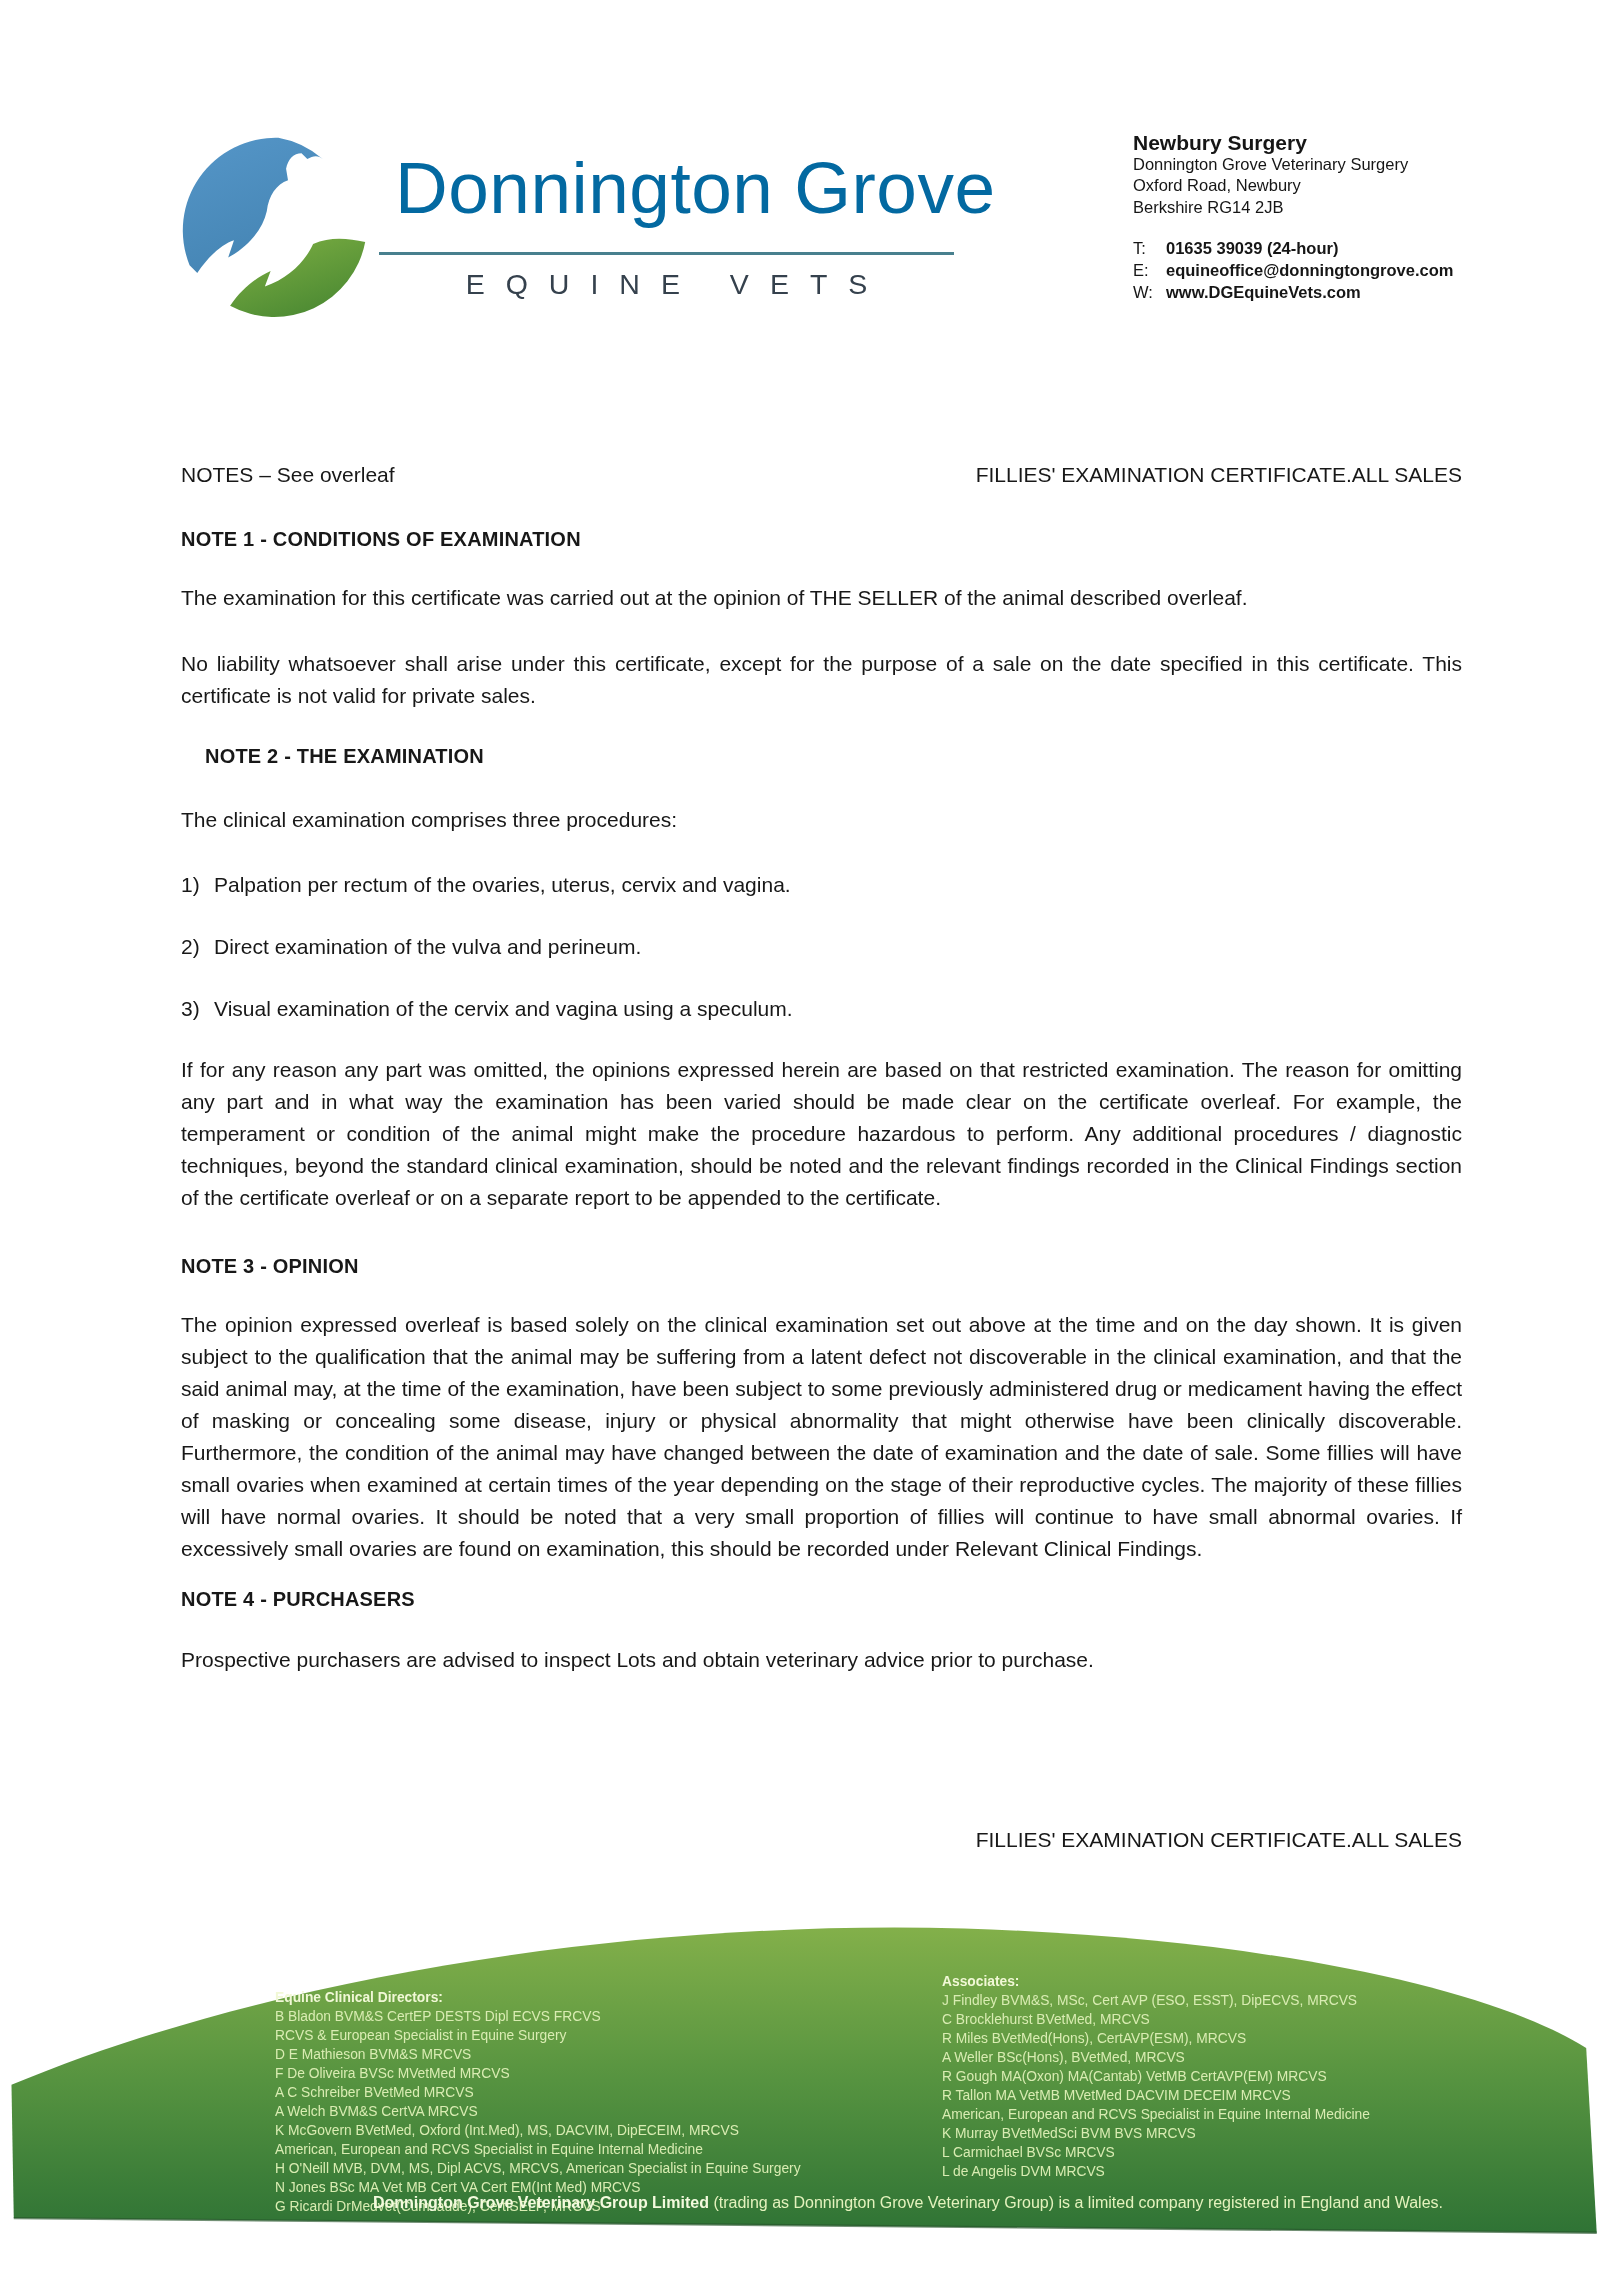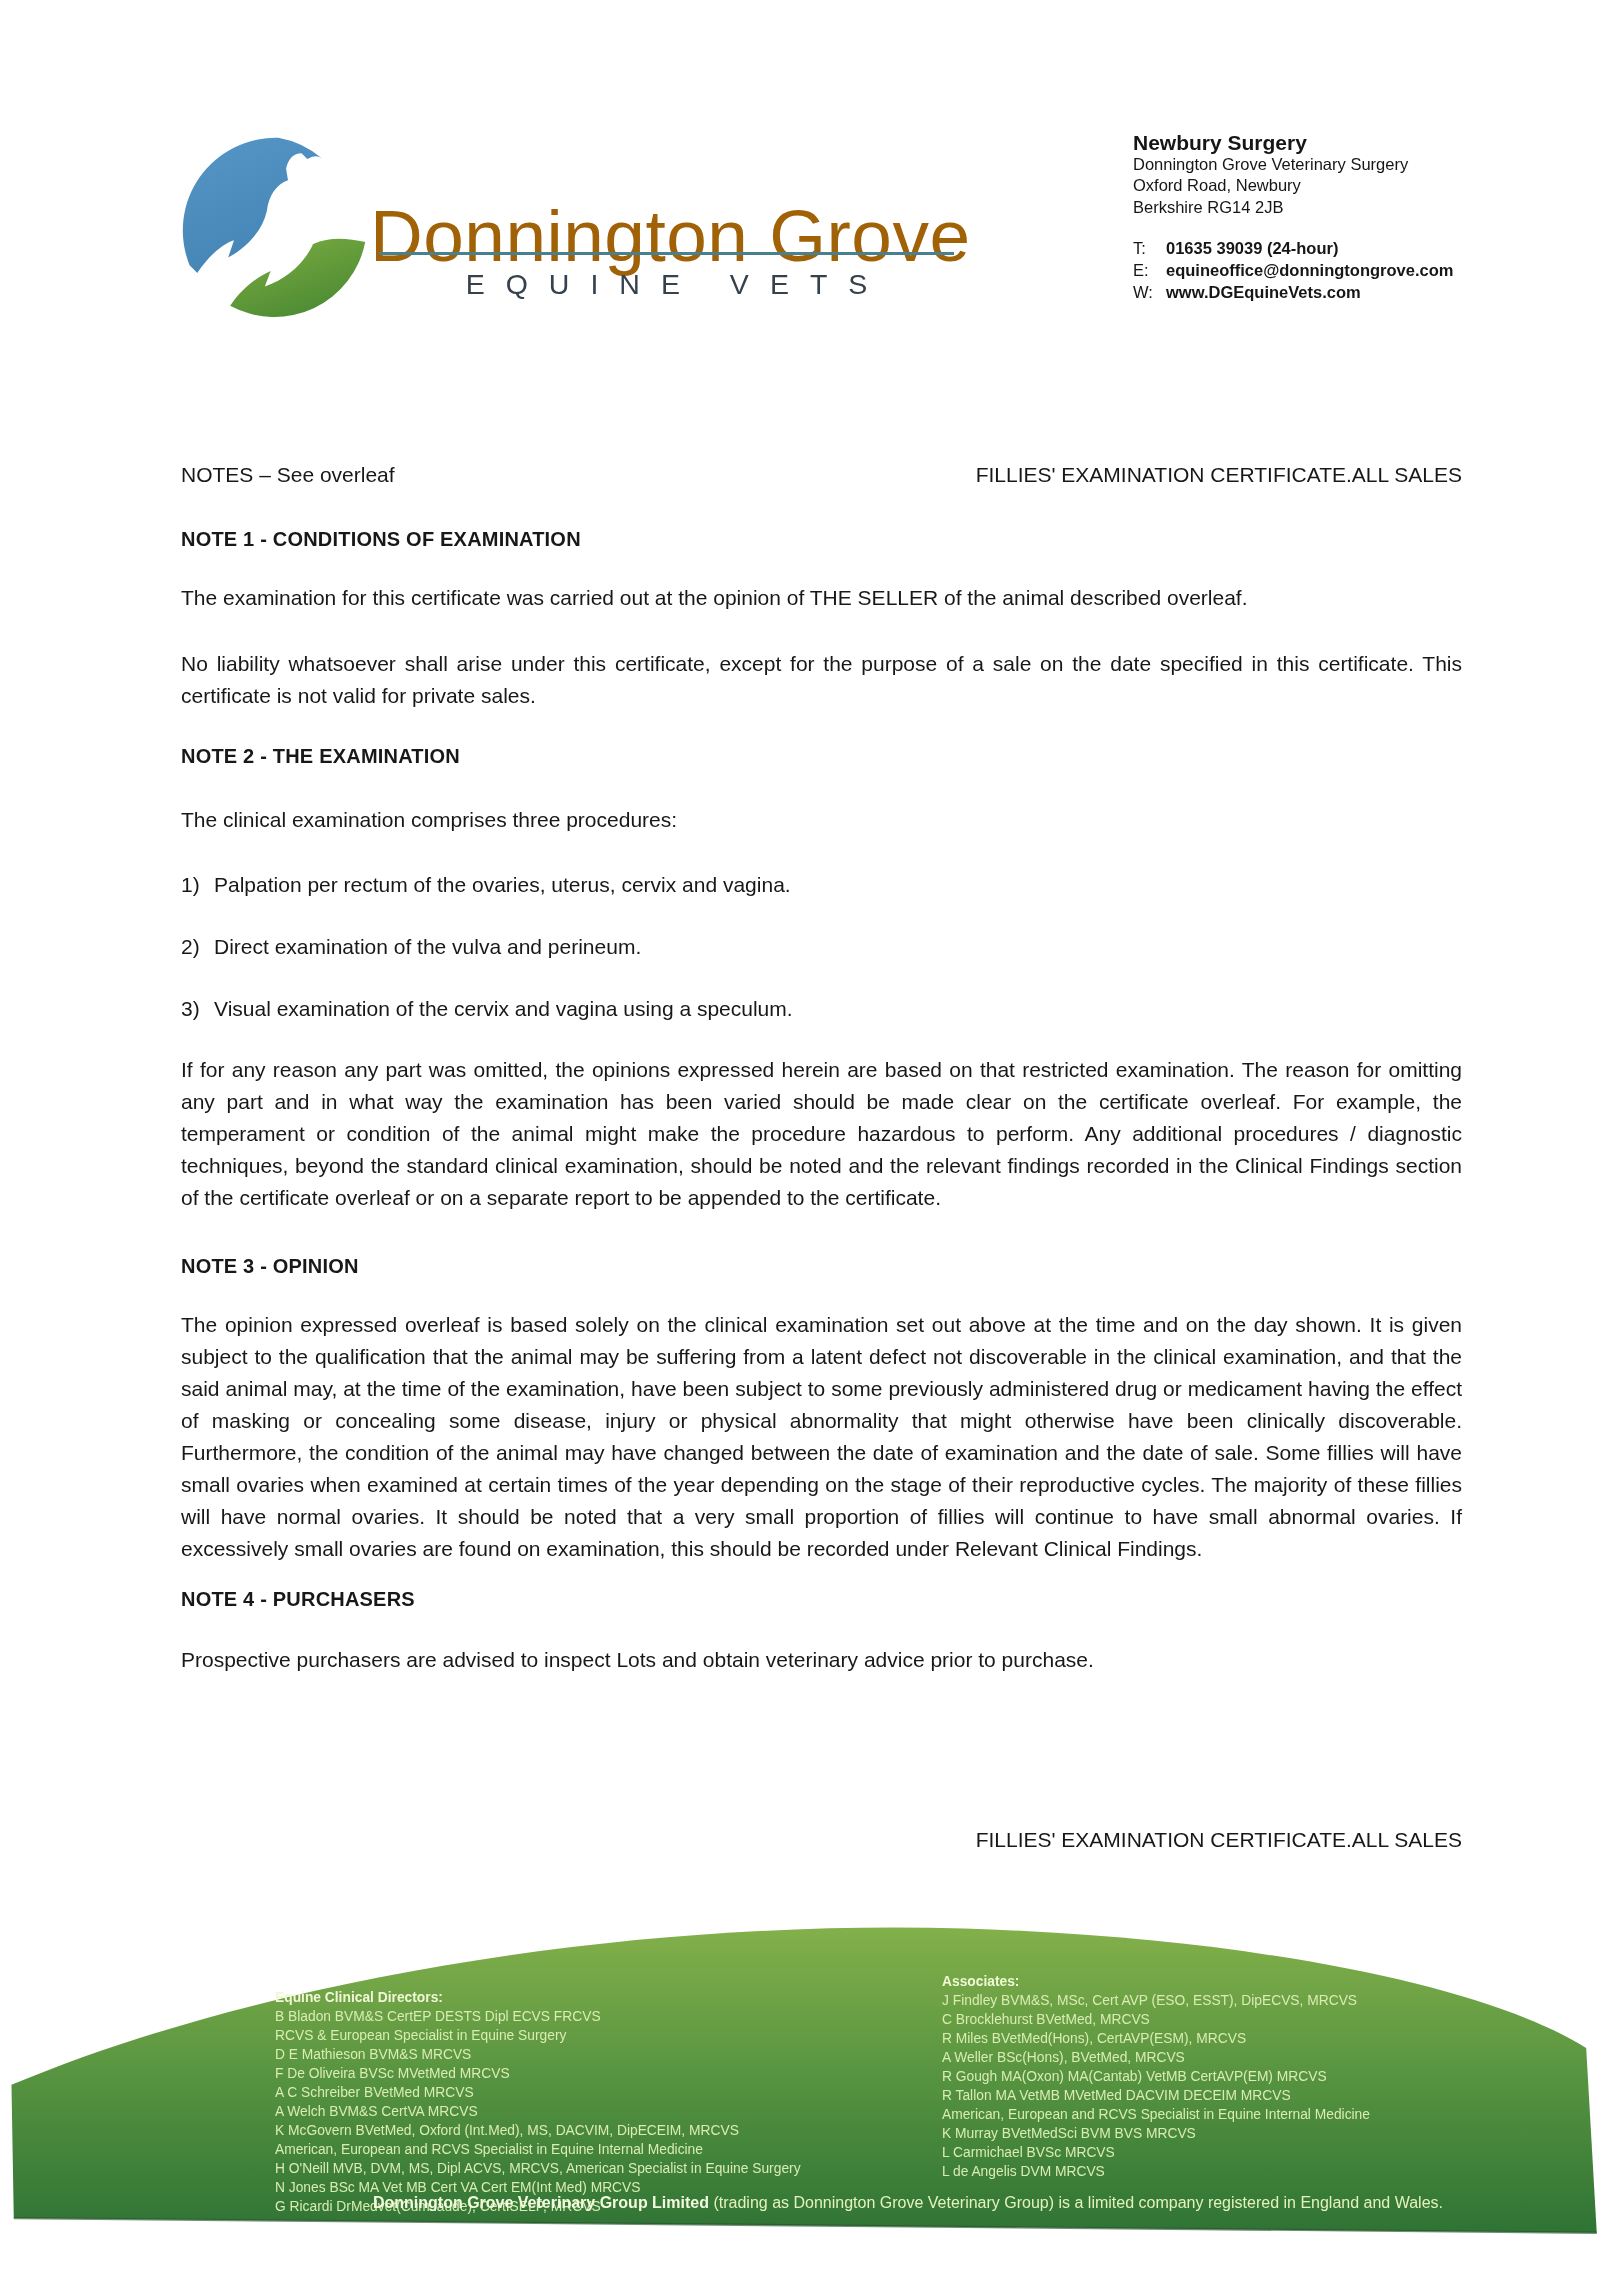--- a/index.html
+++ b/index.html
@@ -5,24 +5,23 @@
   * { margin:0; padding:0; box-sizing:border-box; }
   body { background:#888; font-family:"Liberation Sans", sans-serif; }
   .page {
     position:relative; width:1622px; height:2295px;
     background:#ffffff; overflow:hidden; color:#1c1c1c;
   }
 
   
   .logo-icon { position:absolute; left:178px; top:134px; width:193px; height:193px; }
   .logo-title {
-    position:absolute; left:370px; top:146px; width:597px;
-    font-size:73px; font-weight:400; letter-spacing:0.5px; color:#a16207;
+    position:absolute; left:395px; top:146px; width:597px;
+    font-size:73px; font-weight:400; letter-spacing:0.5px; color:#0369a1;
     white-space:nowrap;
-    margin-top:48px;
   }
   .logo-rule {
     position:absolute; left:379px; top:252px; width:575px; height:3.2px;
     background:#48808e;
   }
   .logo-subtitle {
     position:absolute; left:379px; top:268px; width:575px;
     text-align:center; font-size:28.5px; font-weight:400; letter-spacing:21px;
     text-indent:21px; color:#35414d; white-space:nowrap;
   }
@@ -39,21 +38,21 @@
   .row-split { display:flex; justify-content:space-between;gap:32px; }
   .note-heading { font-weight:bold; font-size:20px; letter-spacing:0.2px; }
   .just { text-align:justify; }
   .list-item { display:flex; }
   .list-num { width:33px; flex:0 0 33px; }
 
   .pos-notesrow   { top:459px; }
   .pos-n1head     { top:523px; }
   .pos-n1p1       { top:582px; }
   .pos-n1p2       { top:648px; }
-  .pos-n2head     { top:740px; }
+  .pos-n2head     { top:740px;margin-left:24px; }
   .pos-n2intro    { top:804px; }
   .pos-li1        { top:869px; }
   .pos-li2        { top:931px; }
   .pos-li3        { top:993px; }
   .pos-n2outro    { top:1054px; }
   .pos-n3head     { top:1250px; }
   .pos-n3p1       { top:1309px; }
   .pos-n4head     { top:1583px; }
   .pos-n4p1       { top:1644px; }
   .pos-certbottom { top:1824px; text-align:right; }

